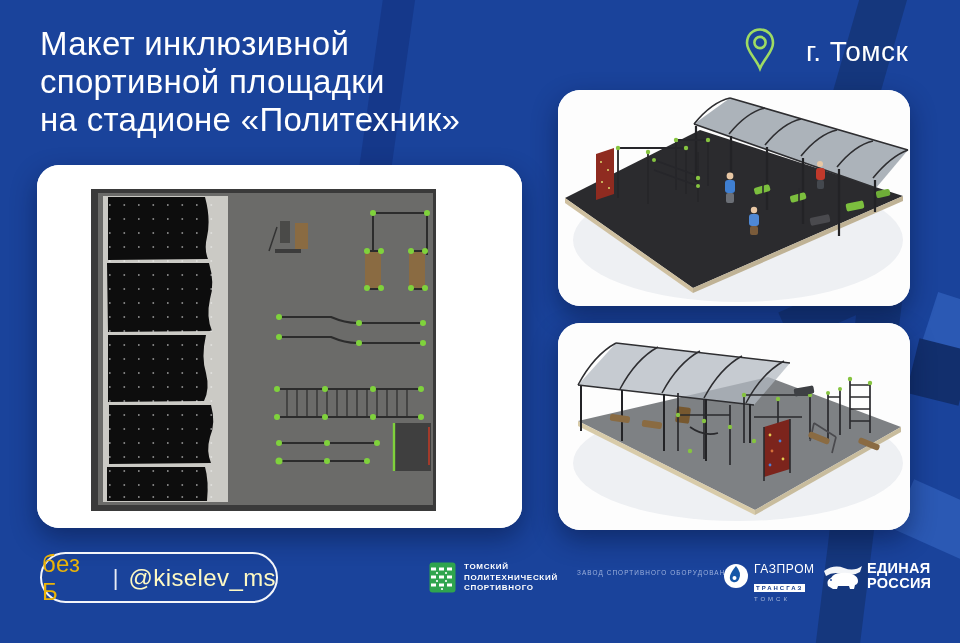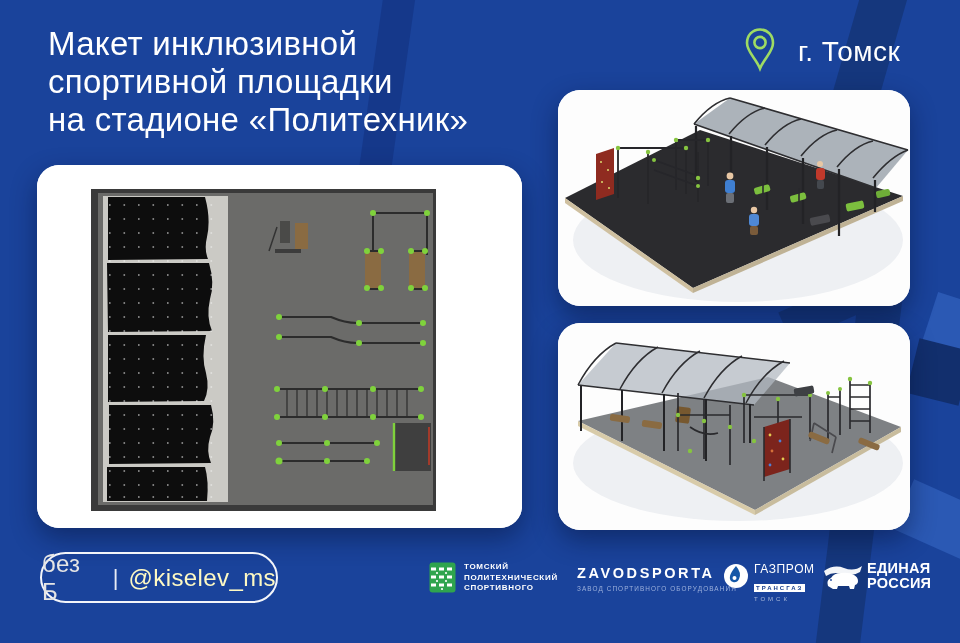--- a/index.html
+++ b/index.html
@@ -16,41 +16,41 @@
   .stripe.s3 { left:836px; top:280px; width:44px; height:400px; background:#15377d; transform:rotate(7deg); }
   .stripe.s4 { left:782px; top:296px; width:74px; height:34px; background:#15377d; transform:rotate(-24deg); }
   .stripe.s5 { left:928px; top:298px; width:48px; height:58px; background:#2b59b4; transform:rotate(18deg); }
   .stripe.s6 { left:912px; top:344px; width:54px; height:56px; background:#122f6d; transform:rotate(14deg); }
   .stripe.s7 { left:900px; top:492px; width:74px; height:54px; background:#2b59b4; transform:rotate(24deg); }
 
   .title {
     position:absolute; z-index:3; left:40px; top:25px;
     font-size:33px; line-height:38px; letter-spacing:.3px; font-weight:500; color:#fff;
   }
-  .title span { display:block;margin-left:8px; }
+  .title span { display:block; }
 
   .location { position:absolute; z-index:3; left:744px; top:27px; display:flex; align-items:center; }
   .location .pin { width:32px; height:45px; }
-  .location .loc-label { margin-left:22px; font-size:28px; letter-spacing:.5px; padding-top:4px; }
+  .location .loc-label { margin-left:30px; font-size:28px; letter-spacing:.5px; padding-top:4px; }
 
   .card {
     position:absolute; z-index:2; background:#fff; border-radius:22px; overflow:hidden;
     box-shadow:0 10px 26px rgba(4,16,50,.45);
   }
   .card-left { left:37px;  top:165px; width:485px; height:363px; }
   .card-r1   { left:558px; top:90px;  width:352px; height:216px; }
   .card-r2   { left:558px; top:323px; width:352px; height:207px; }
   .card svg { display:block; width:100%; height:100%; }
 
   .badge-pill {
     position:absolute; z-index:3; left:40px; top:552px; width:238px; height:51px;
     border:2px solid rgba(255,255,255,.95); border-radius:26px;
     display:flex; align-items:center; justify-content:center;
   }
-  .badge-pill .brand { color:#e5e5e5; font-size:24px; letter-spacing:.4px; }
+  .badge-pill .brand { color:#eab308; font-size:24px; letter-spacing:.4px; }
   .badge-pill .divider { color:rgba(255,255,255,.9); font-size:22px; font-weight:300; margin:0 10px 0 12px; }
   .badge-pill .handle { color:#fef9c3; font-size:24px; letter-spacing:.4px; }
 
   .logo { position:absolute; z-index:3; color:#fff; }
   .logo-fond { left:316px; top:562px; width:86px; text-align:center; }
   .logo-fond .t { font-size:20px; font-weight:700; letter-spacing:2.5px; }
   .logo-fond .s { font-size:6.3px; letter-spacing:.5px; margin-top:4px; color:#dfe7f7; }
 
   .logo-tpu { left:429px; top:562px; display:flex; align-items:center; }
   .logo-tpu .emblem { width:27px; height:31px; }
@@ -391,21 +391,20 @@
         </g>
     </svg>
     <div class="txt">
       <div>ТОМСКИЙ</div>
       <div>ПОЛИТЕХНИЧЕСКИЙ</div>
       <div>СПОРТИВНОГО</div>
     </div>
   </div>
 
   <div class="logo logo-zavod">
-    <div class="t">ZAVODSPORTA</div>
     <div class="s">ЗАВОД СПОРТИВНОГО ОБОРУДОВАНИЯ</div>
   </div>
 
   <div class="logo logo-gazprom">
     <svg class="emblem" viewBox="0 0 28 36">
       <circle cx="14" cy="18" r="12" fill="#ffffff"></circle>
       <path d="M14,8 q6,7 3,13 q-2,4 -6,3 q-4,-1 -3,-6 q1,-4 6,-10 Z" fill="#1558a8"></path>
       <circle cx="12.5" cy="20" r="2" fill="#ffffff"></circle>
     </svg>
     <div class="txt">

